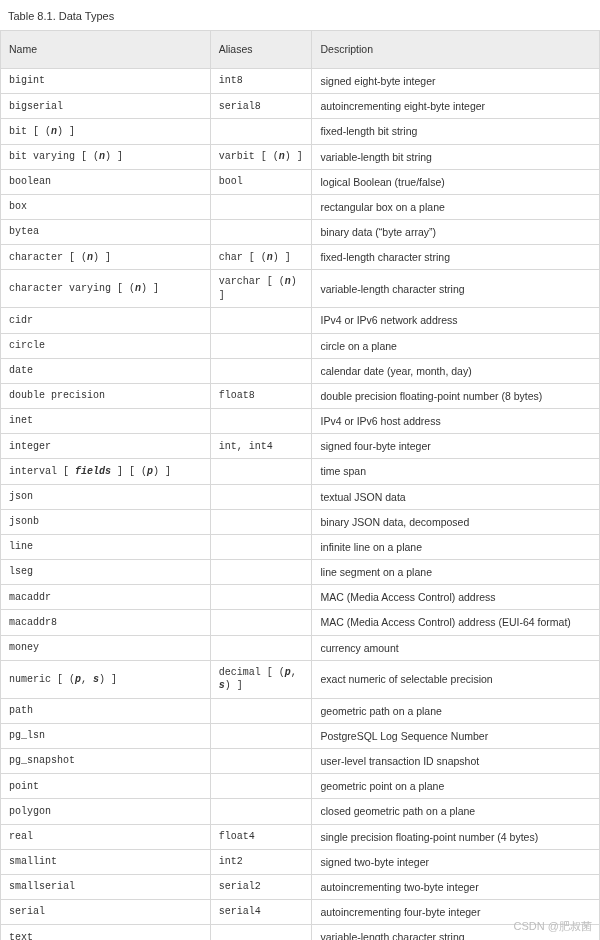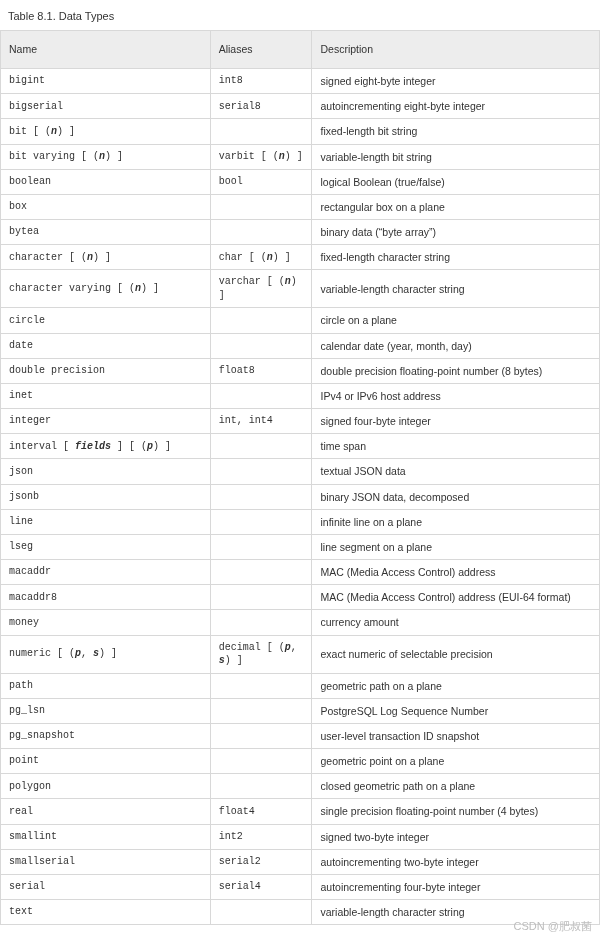--- a/index.html
+++ b/index.html
@@ -113,20 +113,25 @@
         <td>character [ (<i>n</i>) ]</td>
         <td>char [ (<i>n</i>) ]</td>
         <td>fixed-length character string</td>
       </tr>
       <tr>
         <td>character varying [ (<i>n</i>) ]</td>
         <td>varchar [ (<i>n</i>) ]</td>
         <td>variable-length character string</td>
       </tr>
       <tr>
+        <td>cidr</td>
+        <td></td>
+        <td>IPv4 or IPv6 network address</td>
+      </tr>
+      <tr>
         <td>circle</td>
         <td></td>
         <td>circle on a plane</td>
       </tr>
       <tr>
         <td>date</td>
         <td></td>
         <td>calendar date (year, month, day)</td>
       </tr>
       <tr>

